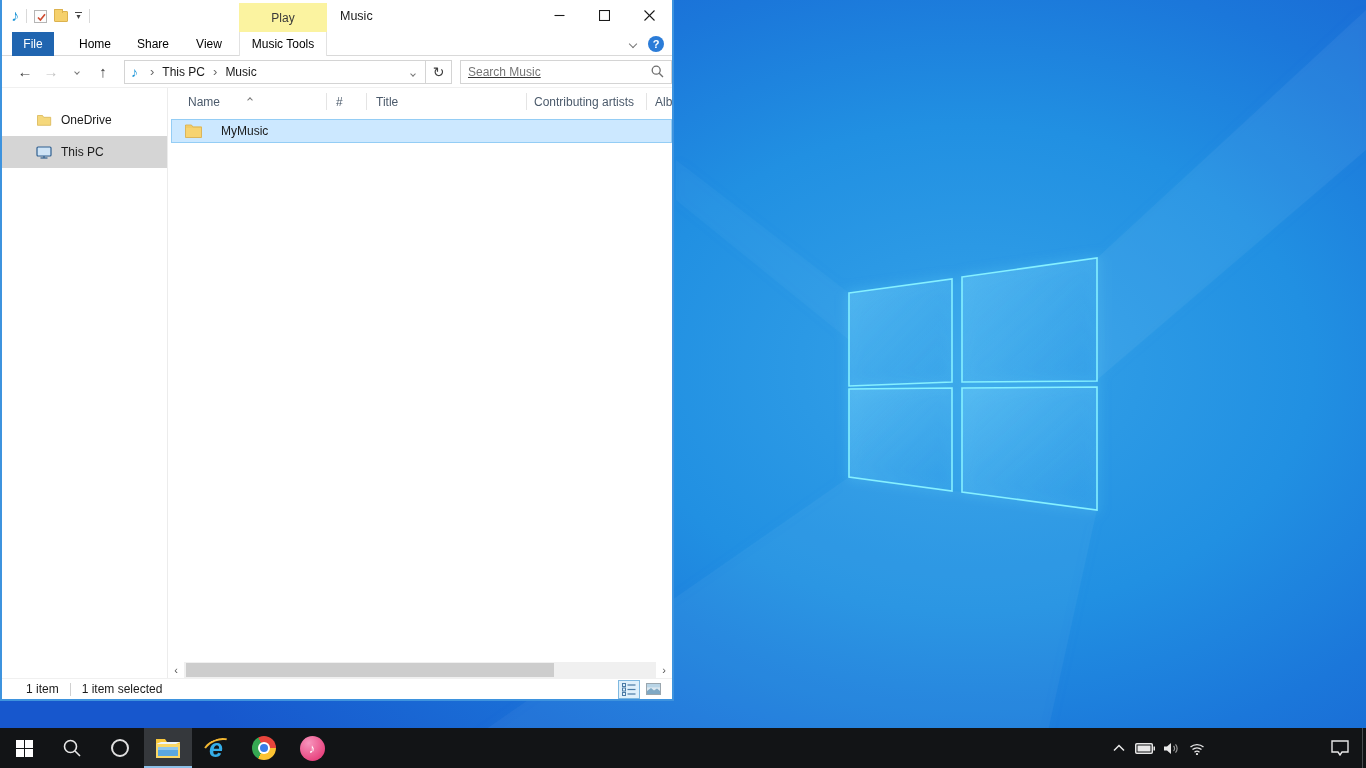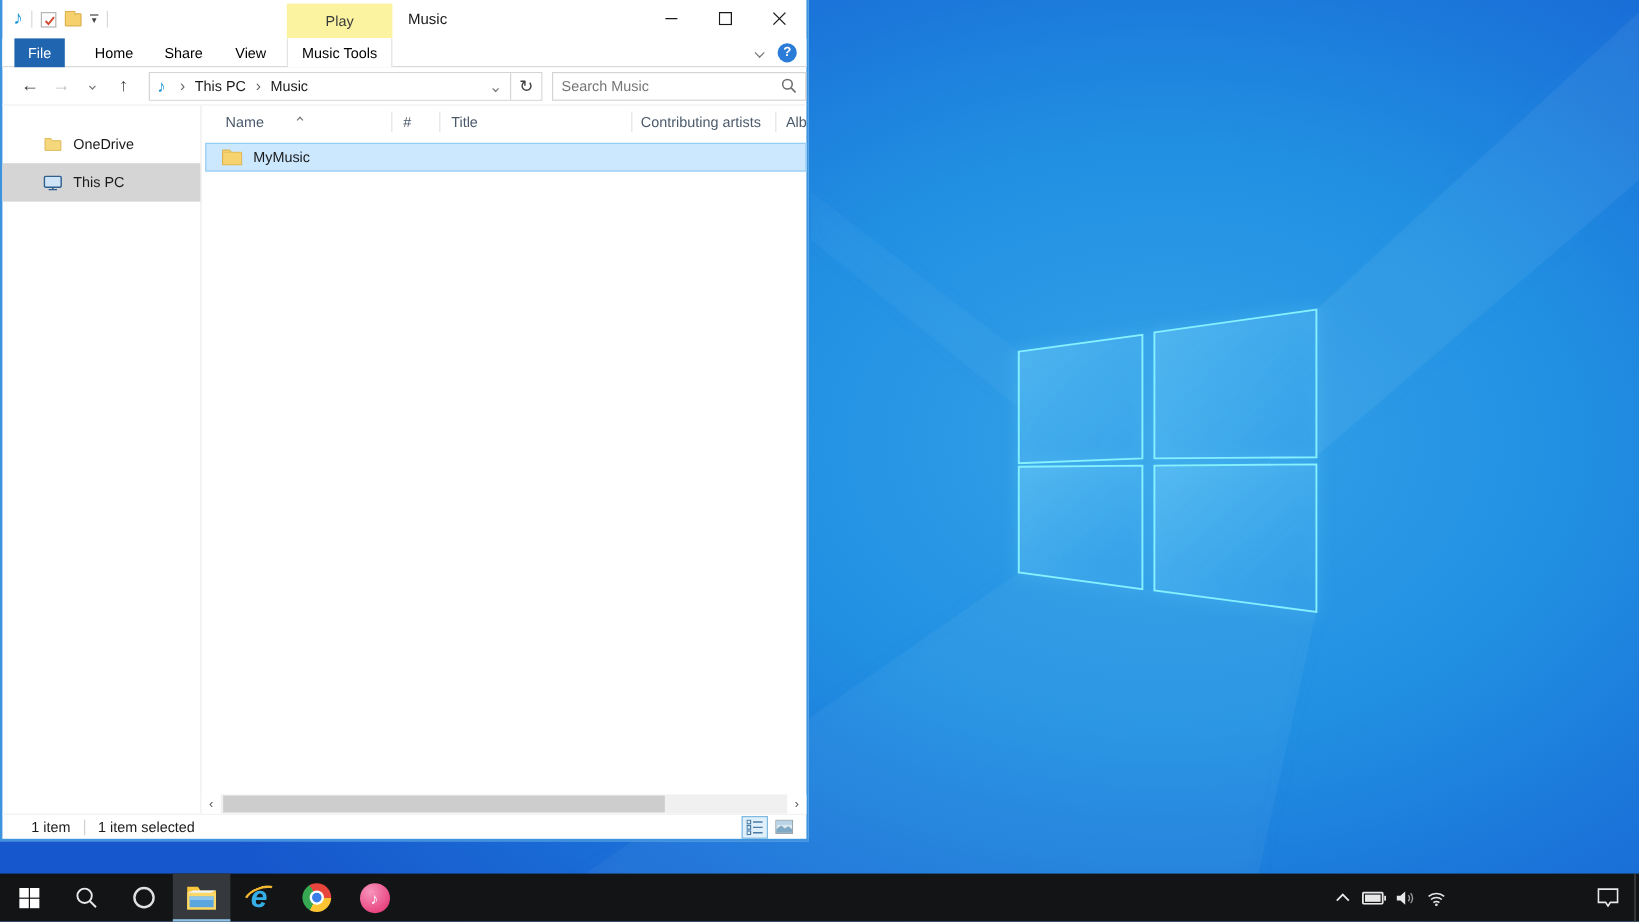--- a/index.html
+++ b/index.html
@@ -53,37 +53,37 @@
   .nav-btn { width:26px; display:flex; justify-content:center; align-items:center; font-size:15px; color:#3b3b3b; }
   .nav-btn.disabled { color:#c3c3c3; }
   .addr-group { display:flex; height:24px; border:1px solid #d4d4d4; margin-left:8px; }
   .addressbox { width:300px; display:flex; align-items:center; padding:0 6px; background:#fff; }
   .addr-note { color:#1b95d8; font-size:14px; margin-right:6px; }
   .crumb-sep { color:#666; font-size:13px; padding:0 6px; }
   .crumb { padding:0 2px; }
   .addr-chev { margin-left:auto; padding:0 4px; }
   .refresh-btn { width:26px; display:flex; align-items:center; justify-content:center; border-left:1px solid #d4d4d4; color:#3f3f3f; font-size:14px; background:#fff; }
   .searchbox { width:212px; height:24px; border:1px solid #d4d4d4; margin-left:8px; display:flex; align-items:center; padding:0 7px; }
-  .searchbox input { border:none; outline:none; flex:1; font-family:"Liberation Sans",sans-serif; font-size:12px; color:#333; }
+  .searchbox input { border:none; outline:none; flex:1; font-family:"Liberation Sans",sans-serif; font-size:12px; color:#333;text-decoration:underline; }
   .searchbox input::placeholder { color:#767676; }
 
   
   .main { flex:1 1 auto; display:flex; min-height:0; }
   .sidebar { width:166px; flex:0 0 auto; padding-top:16px; border-right:1px solid #ececec; }
   .side-item { height:32px; display:flex; align-items:center; padding-left:34px; gap:9px; }
   .side-item.selected { background:#d5d5d5; }
   .side-item svg { flex:0 0 auto; }
 
   .filepanel { flex:1 1 auto; position:relative; min-width:0; }
   .headerrow { height:28px; position:relative; color:#4b5a6b; }
   .hdr { position:absolute; top:7px; }
   .hdr-caret { position:absolute; left:80px; top:3px; }
   .hdr-div { position:absolute; top:5px; width:1px; height:17px; background:#e4e4e4; }
   .file-row { position:absolute; left:3px; right:0; top:31px; height:24px; background:#cce8ff; border:1px solid #94cdf5;
-              display:flex; align-items:center; padding-left:13px; gap:9px; }
+              display:flex; align-items:center; padding-left:13px; gap:19px; }
 
   .hscroll { position:absolute; left:0; right:0; bottom:0; height:16px; display:flex; align-items:stretch; background:#fff; }
   .hs-arrow { width:16px; display:flex; align-items:center; justify-content:center; color:#555; font-size:11px; }
   .hs-track { flex:1; background:#f0f0f0; position:relative; }
   .hs-thumb { position:absolute; left:2px; top:1px; bottom:1px; width:78%; background:#cdcdcd; }
 
   
   .statusbar { height:21px; flex:0 0 auto; display:flex; align-items:center; padding:0 8px 0 24px; border-top:1px solid #f0f0f0; }
   .status-sep { width:1px; height:13px; background:#d0d0d0; margin:0 11px; }
   .view-btns { margin-left:auto; display:flex; gap:2px; }

